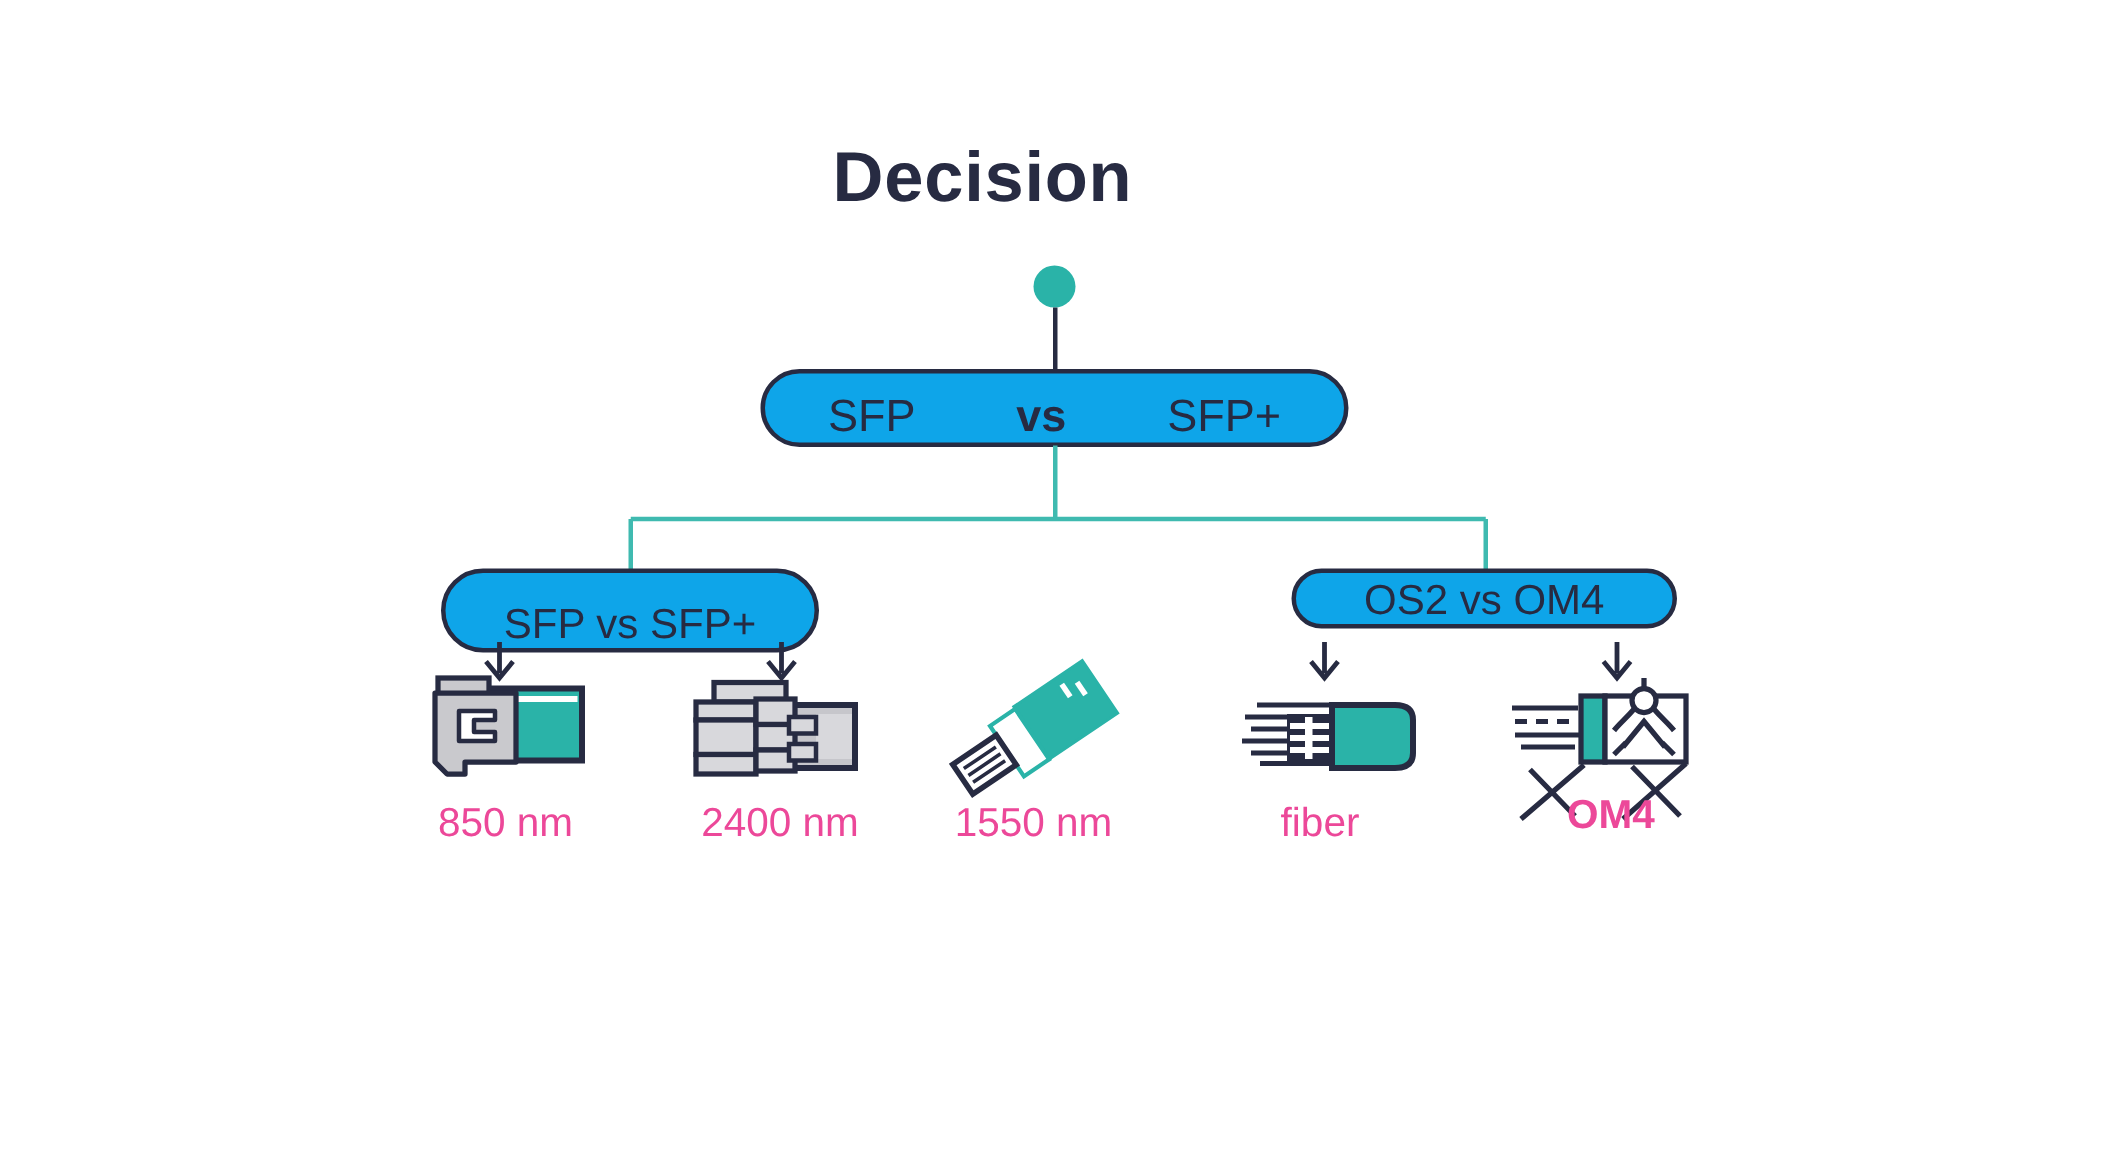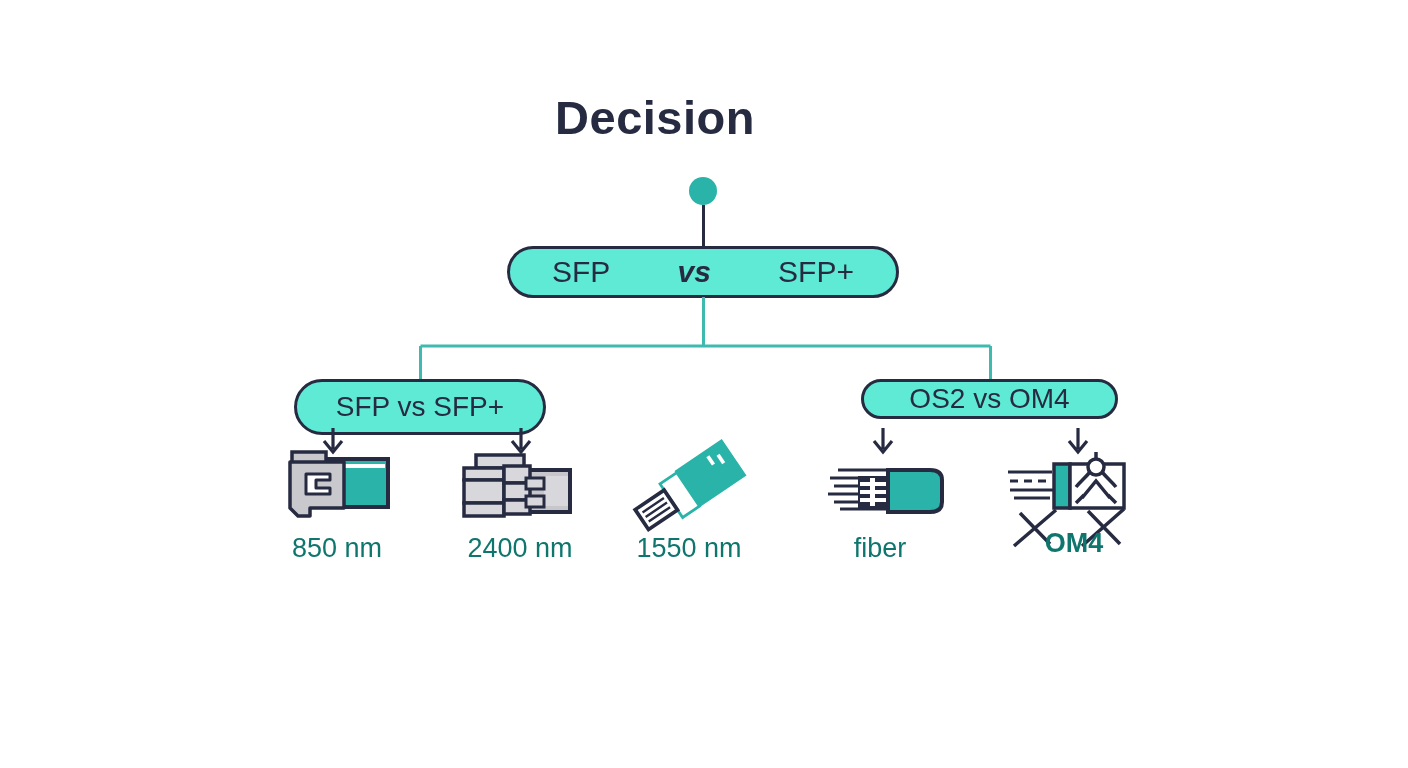--- a/index.html
+++ b/index.html
@@ -11,34 +11,34 @@
   .title{
     top:74px;left:455px;width:400px;text-align:center;
     font-size:47px;font-weight:800;letter-spacing:0.5px;color:#272b42;
   }
   .dot{
     top:161px;left:689px;width:28px;height:28px;border-radius:50%;
     background:#2ab3a8;
   }
   .stem{top:189px;left:702px;width:3px;height:43px;background:#272b42;}
   .pill{
-    box-sizing:border-box;border:3px solid #272b42;border-radius:28px;background:#5eead4;
-    display:flex;align-items:center;justify-content:center;
+    box-sizing:border-box;border:3px solid #272b42;border-radius:28px;background:#0ea5e9;
+    display:flex;align-items:flex-end;justify-content:center;
     font-size:28px;color:#272b42;
   }
   .pill-main{
     top:230px;left:507px;width:392px;height:52px;
     justify-content:space-between;padding:0 42px;font-size:30px;
   }
-  .pill-main .vs{font-weight:700;font-style:italic;}
+  .pill-main .vs{font-weight:700;}
   .pill-left{top:363px;left:294px;width:252px;height:56px;}
   .pill-right{top:363px;left:861px;width:257px;height:40px;}
   .leaf-label{
     top:517px;transform:translateX(-50%);
-    font-size:27px;color:#0f766e;white-space:nowrap;
+    font-size:27px;color:#ec4899;white-space:nowrap;
   }
   svg{display:block;overflow:visible;}
 </style>
 </head>
 <body>
 
 <div id="canvas">
 
   <div class="abs title">Decision</div>
 

